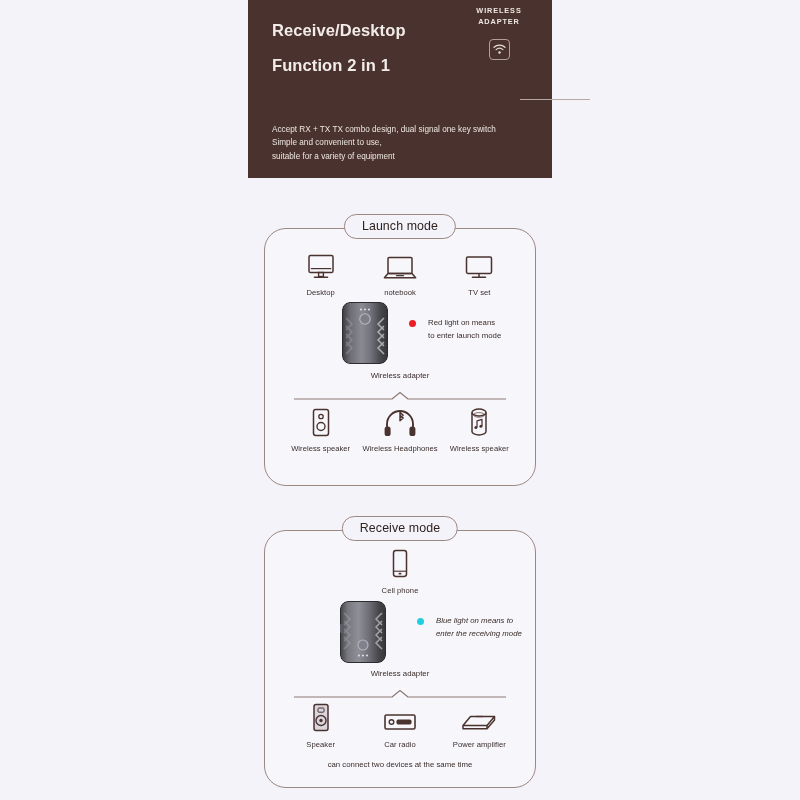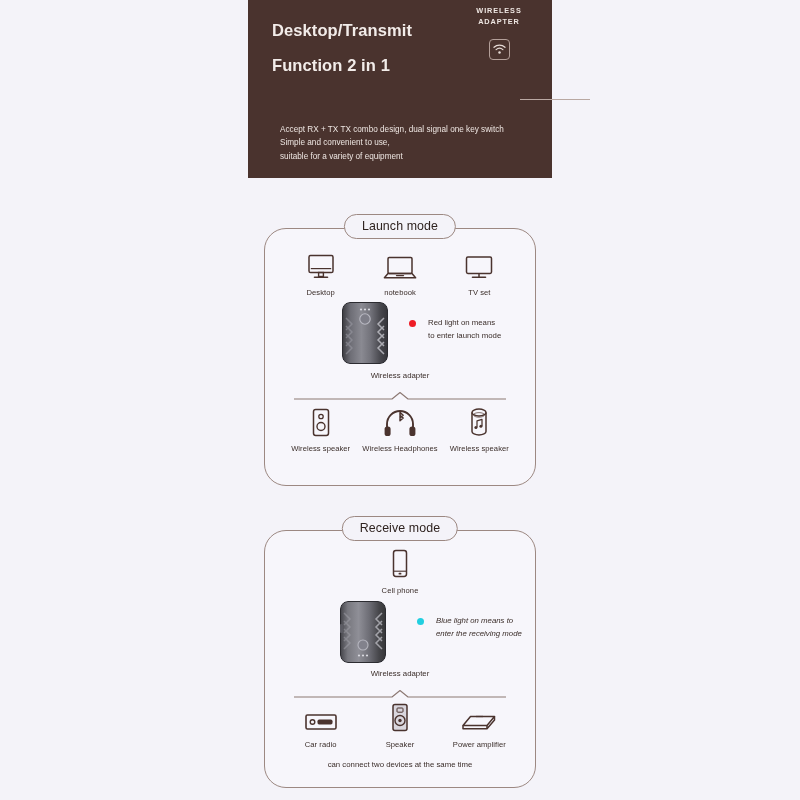--- a/index.html
+++ b/index.html
@@ -73,21 +73,20 @@
   }
 
   .hero-body {
     position: absolute;
     left: 272px;
     top: 123px;
     width: 262px;
     color: #eee6e2;
     font-size: 8.2px;
     line-height: 1.62;
-    margin-left: 8px;
   }
 
   
   .card {
     position: absolute;
     left: 264px;
     width: 272px;
     border: 1.3px solid #9c8882;
     border-radius: 22px;
     background: #f7f6fb;
@@ -109,21 +108,21 @@
     white-space: nowrap;
     letter-spacing: 0.1px;
   }
 
   
   .icon-row {
     position: absolute;
     left: 0;
     width: 100%;
     display: flex;
-    justify-content: flex-start;
+    justify-content: flex-end;
     padding: 0 16px;
   }
   .icon-cell {
     display: flex;
     flex-direction: column;
     align-items: center;
     width: 84px;
   }
   .icon-glyph {
     height: 30px;
@@ -194,21 +193,21 @@
     line-height: 1.62;
     color: #3a2d29;
   }
 </style>
 </head>
 <body>
 
 <div class="page">
 
   <div class="hero" style="background: rgb(74, 51, 46);">
-    <div class="hero-title">Desktop/Transmit</div>
+    <div class="hero-title">Receive/Desktop</div>
     <div class="hero-title l2">Function 2 in 1</div>
 
     <div class="hero-brand">
       <div class="hero-brand-line">WIRELESS</div>
       <div class="hero-brand-line">ADAPTER</div>
       <div class="wifi-box">
         <svg width="13" height="11" viewBox="0 0 13 11">
           <path d="M1 3.3 A8.3 8.3 0 0 1 12 3.3" fill="none" stroke="#e6dbd6" stroke-width="1.25" stroke-linecap="round"></path>
           <path d="M3.1 5.6 A5.2 5.2 0 0 1 9.9 5.6" fill="none" stroke="#e6dbd6" stroke-width="1.25" stroke-linecap="round"></path>
           <circle cx="6.5" cy="8.6" r="1.25" fill="#e6dbd6"></circle>
@@ -420,43 +419,43 @@
     <div class="divider" style="top:154px;">
       <svg width="212" height="10" viewBox="0 0 212 10">
         <path d="M0 8 L98 8 L106 1.5 L114 8 L212 8" fill="none" stroke="#8c7872" stroke-width="1.1" stroke-linejoin="round"></path>
       </svg>
     </div>
 
     <div class="icon-row" style="top:172px;">
 
       <div class="icon-cell">
         <div class="icon-glyph">
-          <svg width="34" height="22" viewBox="0 0 34 22">
-            <rect x="2" y="4" width="30" height="14" rx="1.4" fill="none" stroke="#4a332e" stroke-width="1.6"></rect>
-            <circle cx="8.5" cy="11" r="2.3" fill="none" stroke="#4a332e" stroke-width="1.4"></circle>
-            <rect x="13.5" y="8.6" width="15" height="4.8" rx="1.6" fill="#4a332e"></rect>
-          </svg>
-        </div>
-        <div class="icon-label">Car radio</div>
-      </div>
-
-      <div class="icon-cell">
-        <div class="icon-glyph">
           <svg width="22" height="30" viewBox="0 0 22 30">
             <rect x="4" y="1.5" width="14" height="26" rx="2" fill="#d9d6dd" stroke="#4a332e" stroke-width="1.5"></rect>
             <rect x="8" y="5" width="6" height="4.2" rx="0.8" fill="none" stroke="#4a332e" stroke-width="1"></rect>
             <circle cx="11" cy="17.5" r="5" fill="none" stroke="#4a332e" stroke-width="1.4"></circle>
             <circle cx="11" cy="17.5" r="1.7" fill="#4a332e"></circle>
           </svg>
         </div>
         <div class="icon-label">Speaker</div>
       </div>
 
       <div class="icon-cell">
         <div class="icon-glyph">
+          <svg width="34" height="22" viewBox="0 0 34 22">
+            <rect x="2" y="4" width="30" height="14" rx="1.4" fill="none" stroke="#4a332e" stroke-width="1.6"></rect>
+            <circle cx="8.5" cy="11" r="2.3" fill="none" stroke="#4a332e" stroke-width="1.4"></circle>
+            <rect x="13.5" y="8.6" width="15" height="4.8" rx="1.6" fill="#4a332e"></rect>
+          </svg>
+        </div>
+        <div class="icon-label">Car radio</div>
+      </div>
+
+      <div class="icon-cell">
+        <div class="icon-glyph">
           <svg width="36" height="22" viewBox="0 0 36 22">
             <path d="M2 14.5 L9.5 5.5 L33.5 5.5 L26 14.5 Z" fill="none" stroke="#4a332e" stroke-width="1.5" stroke-linejoin="round"></path>
             <path d="M2 14.5 L2 17.8 L26 17.8 L26 14.5" fill="none" stroke="#4a332e" stroke-width="1.5" stroke-linejoin="round"></path>
             <path d="M26 17.8 L33.5 9 L33.5 5.5" fill="none" stroke="#4a332e" stroke-width="1.5" stroke-linejoin="round"></path>
             <line x1="15" y1="5.5" x2="22" y2="5.5" stroke="#4a332e" stroke-width="1.3"></line>
           </svg>
         </div>
         <div class="icon-label">Power amplifier</div>
       </div>
     </div>

